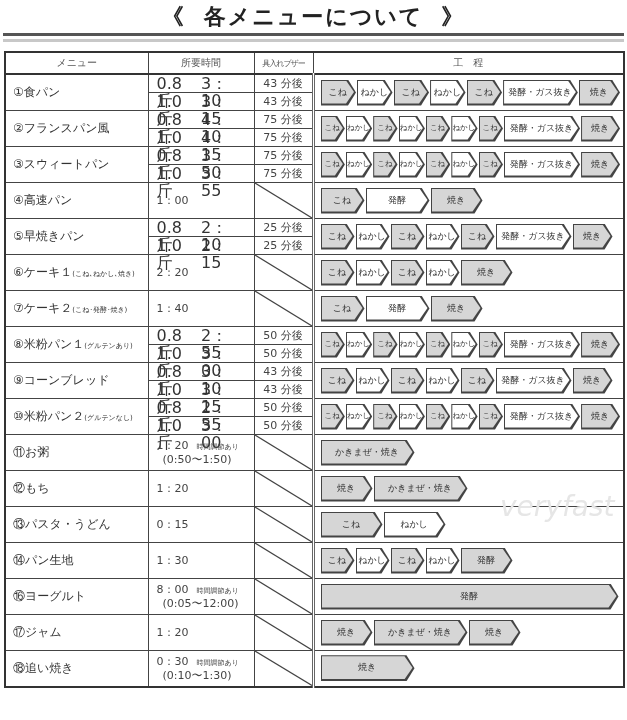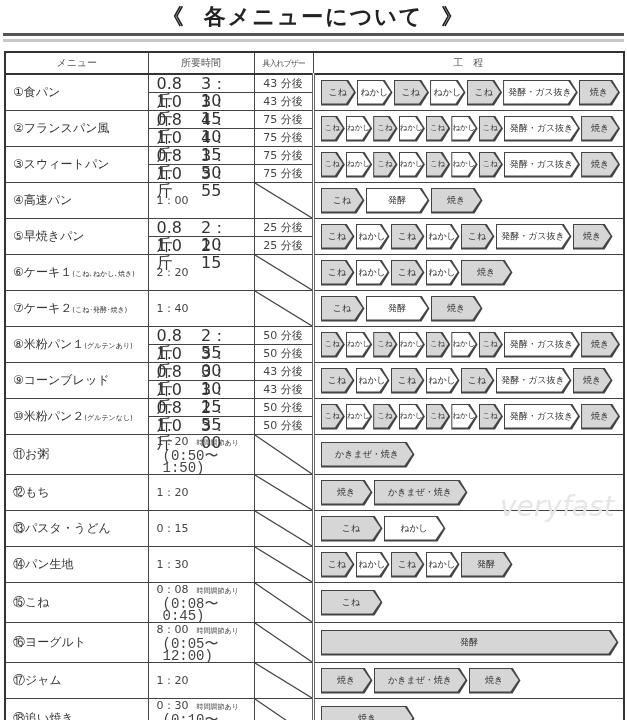--- a/index.html
+++ b/index.html
@@ -19,21 +19,21 @@
   td.name small { font-size:7px; }
   td.time { font-size:11px; color:#444; padding-left:8px !important; }
   .subrow { display:flex; justify-content:space-between; height:17px; line-height:17px; padding:0 8px 0 0; }
   .subrow + .subrow { border-top:1px solid #444; }
   .timecell { padding:0 !important; }
   .buzzcell { padding:0 !important; font-size:11px; color:#444; text-align:right; }
   .buzzcell .subrow { justify-content:center; padding:0; }
   .slash { background:linear-gradient(to top right, transparent calc(50% - 0.6px), #444 50%, transparent calc(50% + 0.6px)); background:none; position:relative; }
   .slash svg { position:absolute; left:0; top:0; width:100%; height:100%; }
   .small-note { font-size:7px; margin-left:8px; }
-  .range { display:block; font-size:14px; padding-left:6px; line-height:12px;font-family:Liberation Mono, monospace; }
+  .range { display:block; font-size:11px; padding-left:6px; line-height:12px; }
   .tl { line-height:13px; }
   td.proc { padding:2px 2px 2px 6px !important; border-left:3px double #666 !important; }
   .chain { display:flex; align-items:center; height:28px; }
   .step { position:relative; height:26px; display:flex; align-items:center; justify-content:center;
           font-size:9px; color:#333; margin-right:1px;
           clip-path: polygon(0 0, calc(100% - 8px) 0, 100% 50%, calc(100% - 8px) 100%, 0 100%); }
   .step.g { background:#444; }
   .step.w { background:#444; }
   .step span.inner { position:absolute; left:1px; top:1px; right:2px; bottom:2px; display:flex; align-items:center; justify-content:center;
           clip-path: polygon(0 0, calc(100% - 8px) 0, 100% 50%, calc(100% - 8px) 100%, 0 100%); }
@@ -732,41 +732,20 @@
             </div>
             <div class="step g " style="width:52px">
               <span class="inner">
                 <span>発酵</span>
               </span>
             </div>
           </div>
         </td>
       </tr>
       <tr style="height: 36px;">
-        <td class="name"><span>⑮こね</span></td>
-        <td class="time">
-          <div class="tl"><span>0：08</span><span class="small-note">時間調節あり</span></div>
-          <span class="range">(0:08〜0:45)</span>
-        </td>
-        <td class="buzzcell slash">
-          <svg preserveAspectRatio="none" viewBox="0 0 100 100">
-            <line x1="0" y1="0" x2="100" y2="100" stroke="#444" stroke-width="1.2" vector-effect="non-scaling-stroke"></line>
-          </svg>
-        </td>
-        <td class="proc">
-          <div class="chain">
-            <div class="step g " style="width:62px">
-              <span class="inner">
-                <span>こね</span>
-              </span>
-            </div>
-          </div>
-        </td>
-      </tr>
-      <tr style="height: 36px;">
         <td class="name"><span>⑯ヨーグルト</span></td>
         <td class="time">
           <div class="tl"><span>8：00</span><span class="small-note">時間調節あり</span></div>
           <span class="range">(0:05〜12:00)</span>
         </td>
         <td class="buzzcell slash">
           <svg preserveAspectRatio="none" viewBox="0 0 100 100">
             <line x1="0" y1="0" x2="100" y2="100" stroke="#444" stroke-width="1.2" vector-effect="non-scaling-stroke"></line>
           </svg>
         </td>

